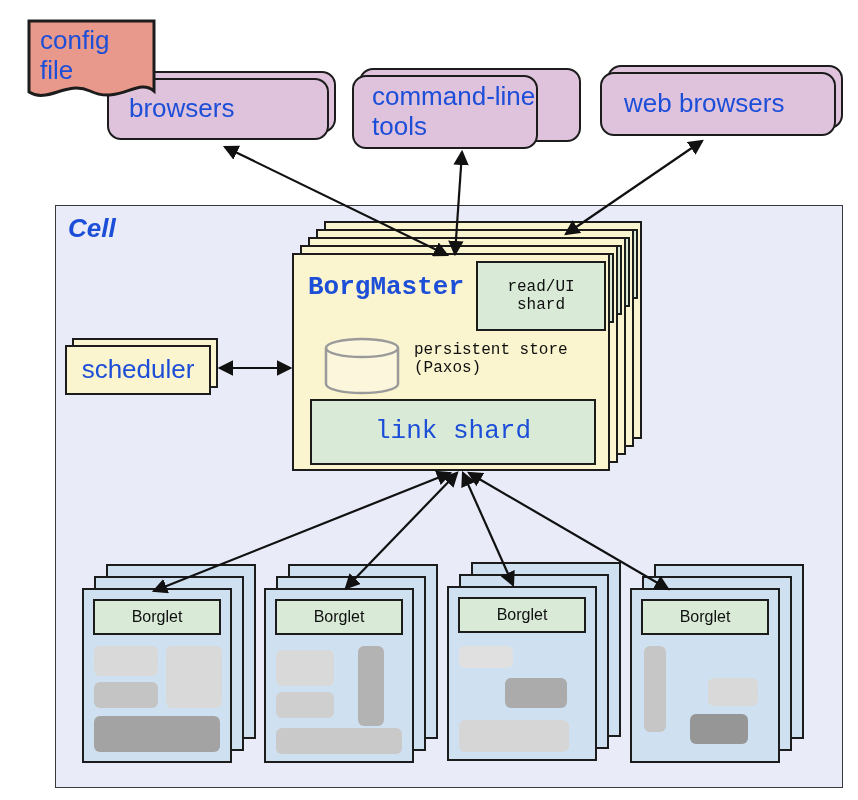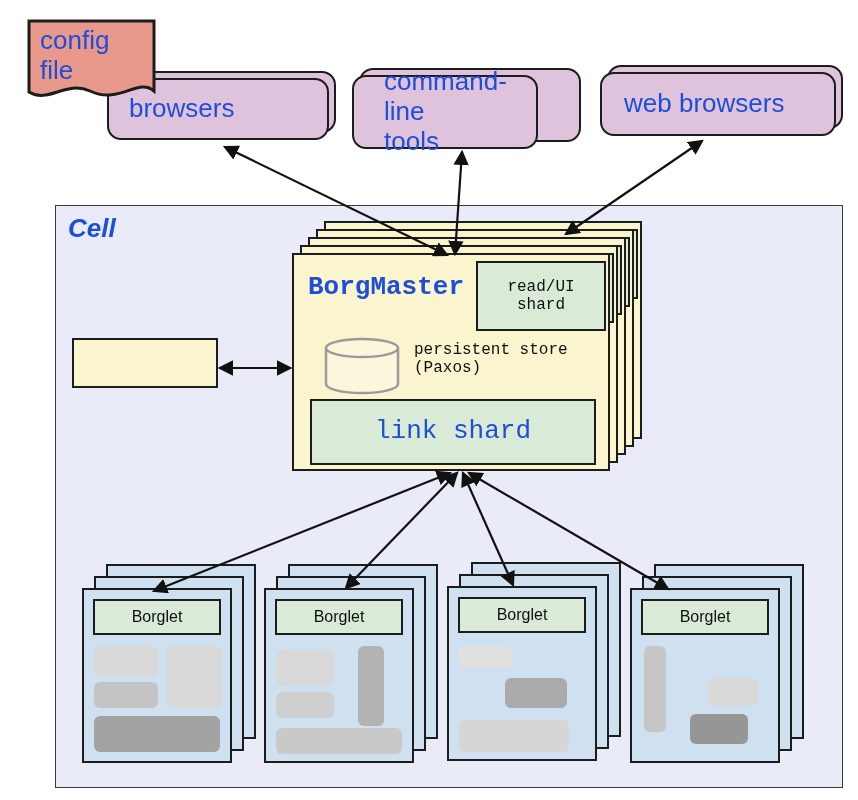--- a/index.html
+++ b/index.html
@@ -38,21 +38,21 @@
   </svg>
   <div class="doc-label lbl" style="left:40px;top:26px;">config
 file</div>
 
   <div class="sheet pink rounded" style="left:114px;top:71px;width:222px;height:62px;"></div>
   <div class="node pink rounded vcenter" style="left:107px;top:78px;width:222px;height:62px;padding-left:20px;">
     <span class="lbl">browsers</span>
   </div>
 
   <div class="sheet pink rounded" style="left:359px;top:68px;width:222px;height:74px;"></div>
-  <div class="node pink rounded vcenter" style="left:352px;top:75px;width:186px;height:74px;padding-left:30px;">
+  <div class="node pink rounded vcenter" style="left:352px;top:75px;width:186px;height:74px;padding-left:18px;">
     <span class="lbl">command-line
 tools</span>
   </div>
 
   <div class="sheet pink rounded" style="left:607px;top:65px;width:236px;height:64px;"></div>
   <div class="node pink rounded vcenter" style="left:600px;top:72px;width:236px;height:64px;padding-left:22px;">
     <span class="lbl">web browsers</span>
   </div>
 
   <div class="cell" style="left:55px;top:205px;width:788px;height:583px;">
@@ -86,20 +86,23 @@
     </svg>
     <span class="lbl-sm abs" style="left:120px;top:86px;">persistent store
 (Paxos)</span>
 
     <div class="greenbar ccenter" style="left:16px;top:144px;width:286px;height:66px;">
       <span class="lbl">link shard</span>
     </div>
   </div>
 
   <div class="sheet yellow" style="left:72px;top:338px;width:146px;height:50px;"></div>
+  <div class="node yellow ccenter" style="left:65px;top:345px;width:146px;height:50px;">
+    <span class="lbl">scheduler</span>
+  </div>
 
   <div class="sheet blue" style="left:106px;top:564px;width:150px;height:175px;"></div>
   <div class="sheet blue" style="left:94px;top:576px;width:150px;height:175px;"></div>
   <div class="node blue" style="left:82px;top:588px;width:150px;height:175px;">
     <div class="greenbar ccenter" style="left:9px;top:9px;width:128px;height:36px;">
       <span class="lbl-sm">Borglet</span>
     </div>
     <div class="task" style="left:10px;top:56px;width:64px;height:30px;background:#d9d9d9;"></div>
     <div class="task" style="left:10px;top:92px;width:64px;height:26px;background:#c4c4c4;"></div>
     <div class="task" style="left:82px;top:56px;width:56px;height:62px;background:#d9d9d9;"></div>

